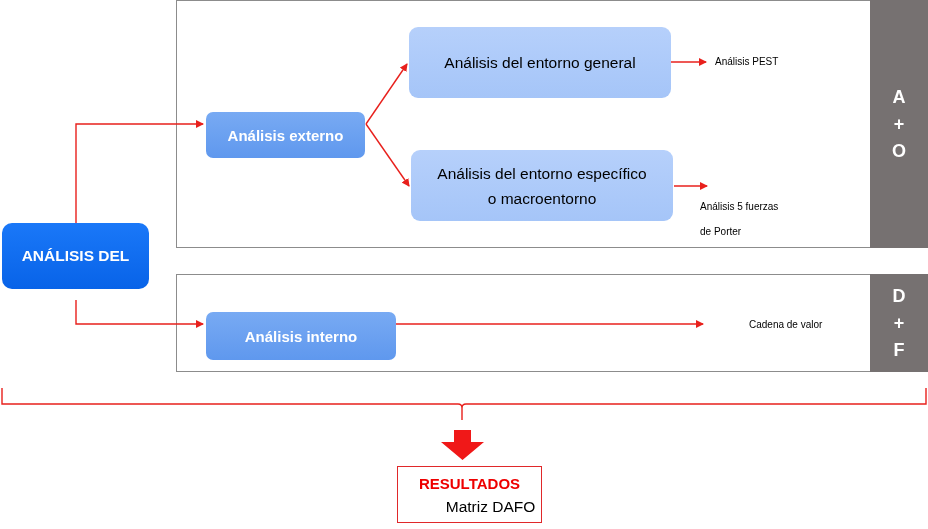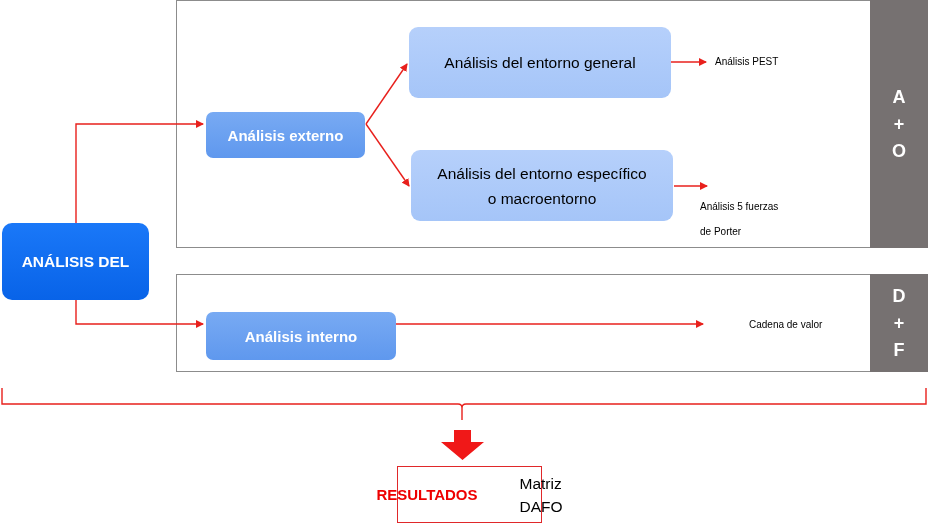--- a/index.html
+++ b/index.html
@@ -37,21 +37,21 @@
       justify-content: center;
       text-align: center;
     }
     .node-main {
       background: #0a6ef5;
       background: linear-gradient(#1a78f8, #0863e8);
       color: #ffffff;
       font-weight: bold;
       font-size: 15.5px;
       line-height: 24px;
-      left: 2px; top: 223px; width: 147px; height: 77px;
+      left: 2px; top: 223px; width: 147px; height: 66px;
       border-radius: 10px;
     }
     .node-mid {
       background: #6ea3f2;
       background: linear-gradient(#78aaf3, #5f98ee);
       color: #ffffff;
       font-weight: bold;
       font-size: 15px;
       border-radius: 7px;
       margin-top: 12px;
@@ -81,20 +81,21 @@
     #leaf-cadena { left: 733px; top: 312px; margin-left: 16px; }
 
     #connectors { position: absolute; left: 0; top: 0; width: 928px; height: 529px; pointer-events: none; }
 
     #result-box {
       position: absolute;
       left: 397px; top: 466px; width: 145px; height: 57px;
       border: 1.5px solid #e0282a;
       background: #ffffff;
       display: flex;
+      flex-direction: column;
       align-items: center;
       justify-content: center;
       line-height: 23px;
     }
     #result-title { color: #ee0000; font-weight: bold; font-size: 15px; }
     #result-sub { color: #000000; font-size: 15.5px; margin-left: 42px; }
   </style>
 </head>
 <body>
 

